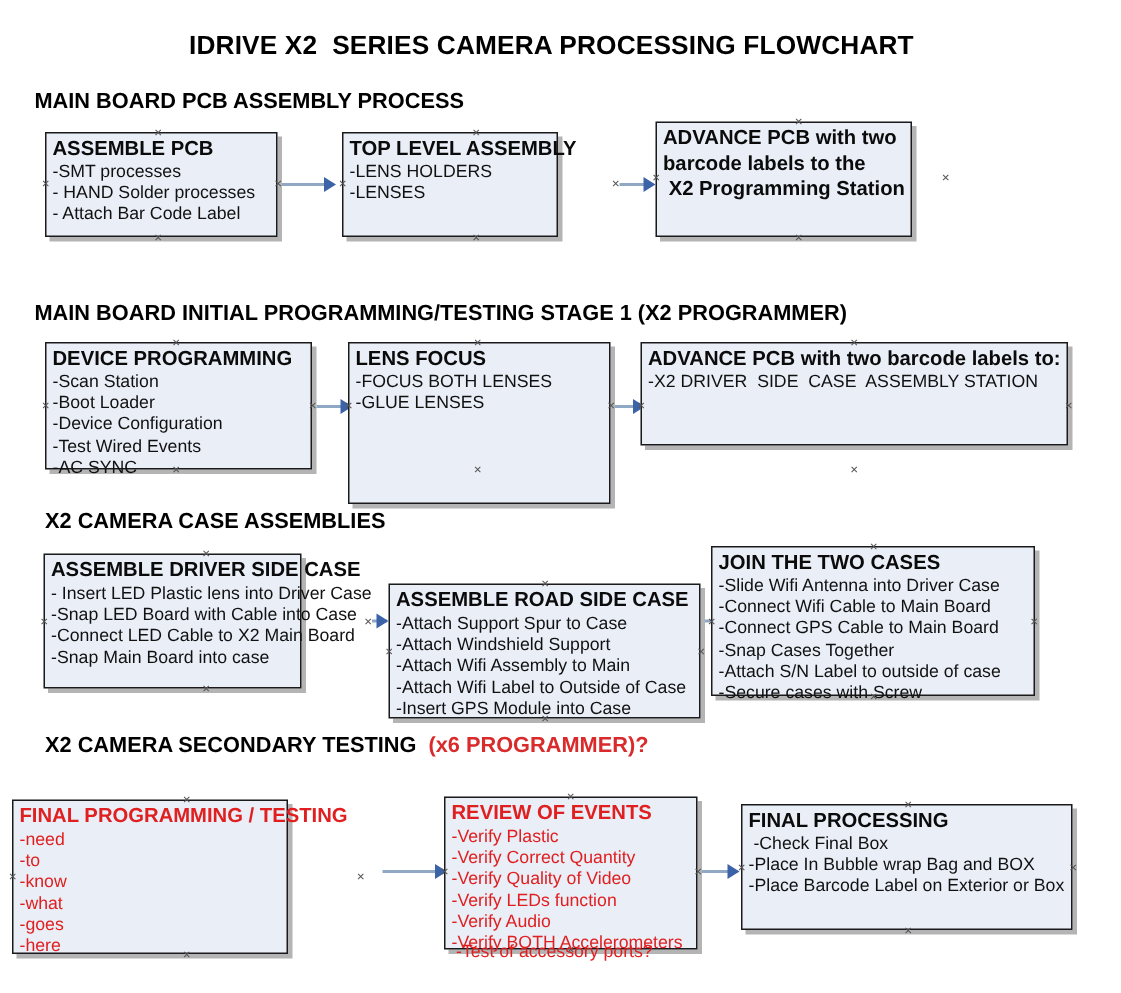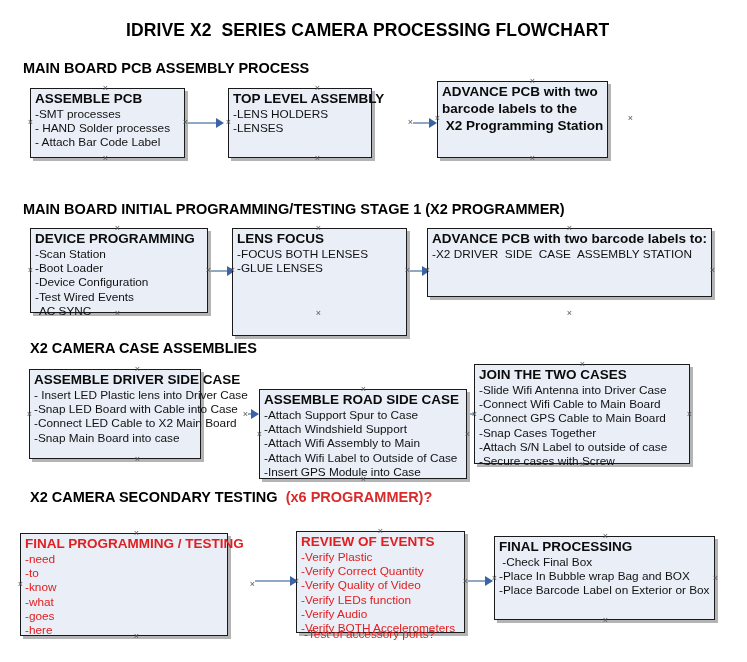--- a/index.html
+++ b/index.html
@@ -232,21 +232,21 @@
       <div class="line">-Secure cases with Screw</div>
     </div>
     <span class="handle" style="left:104px;top:-4px;"></span>
     <span class="handle" style="left:-4px;top:46px;"></span>
     <span class="handle" style="left:211px;top:46px;"></span>
     <span class="handle" style="left:104px;top:96px;"></span>
   </div>
 
   <div class="section-head" style="left:30px;top:489px;"><span>X2 CAMERA SECONDARY TESTING  </span><span class="accent">(x6 PROGRAMMER)?</span></div>
 
-  <div class="node red" style="left:20px;top:533px;width:208px;height:103px;">
+  <div class="node red" style="left:8px;top:533px;width:184px;height:103px;">
     <div class="head">FINAL PROGRAMMING / TESTING</div>
     <div class="body">
       <div class="line">-need</div>
       <div class="line">-to</div>
       <div class="line">-know</div>
       <div class="line">-what</div>
       <div class="line">-goes</div>
       <div class="line">-here</div>
     </div>
     <span class="handle" style="left:112px;top:-4px;"></span>

